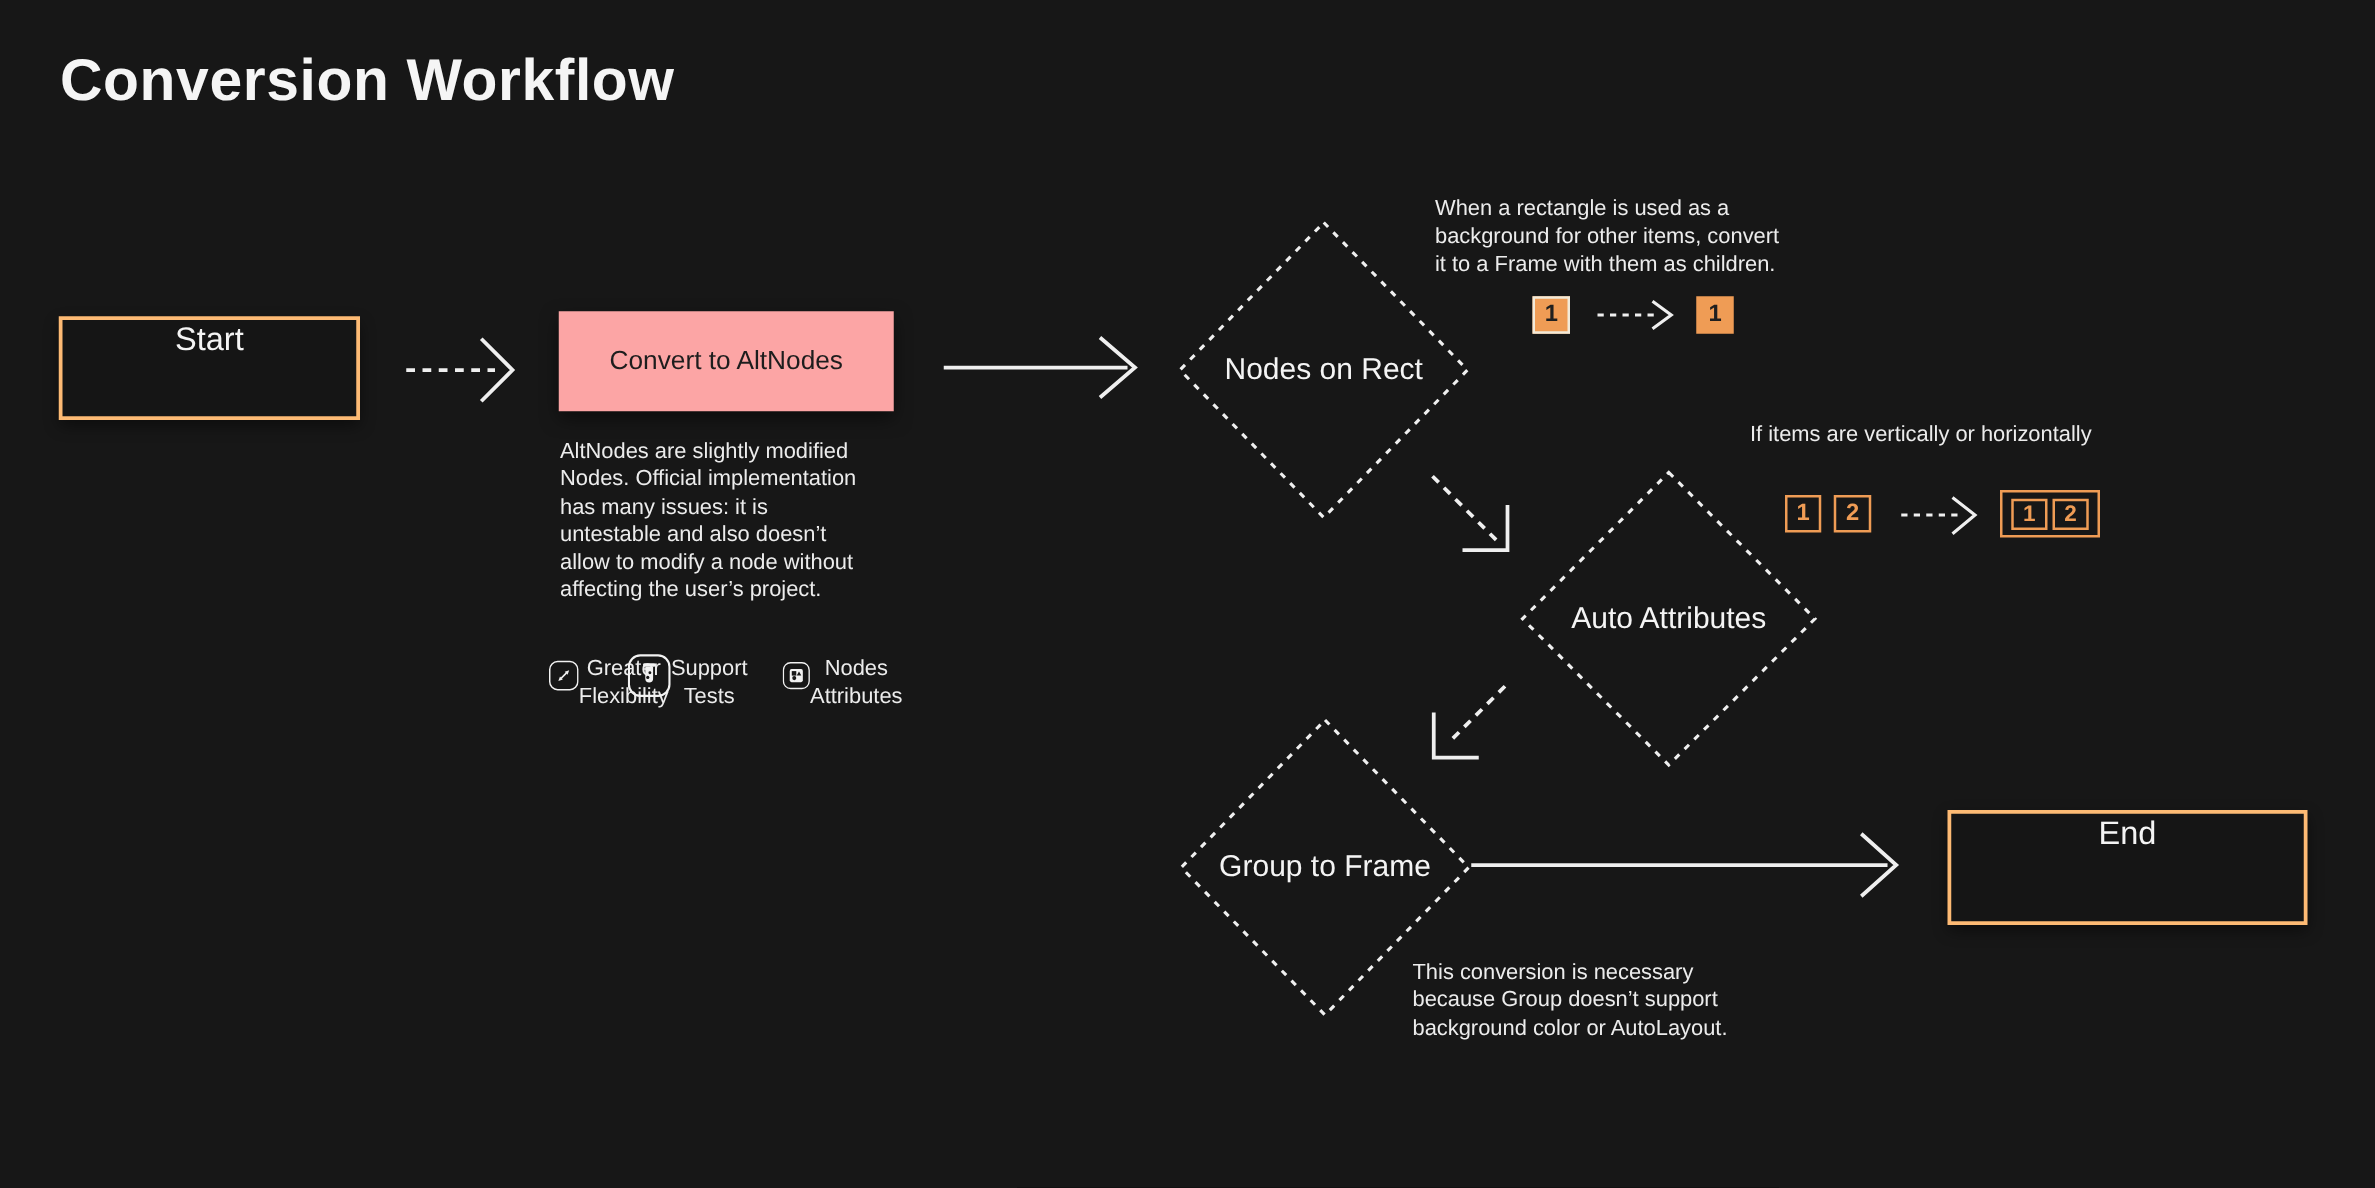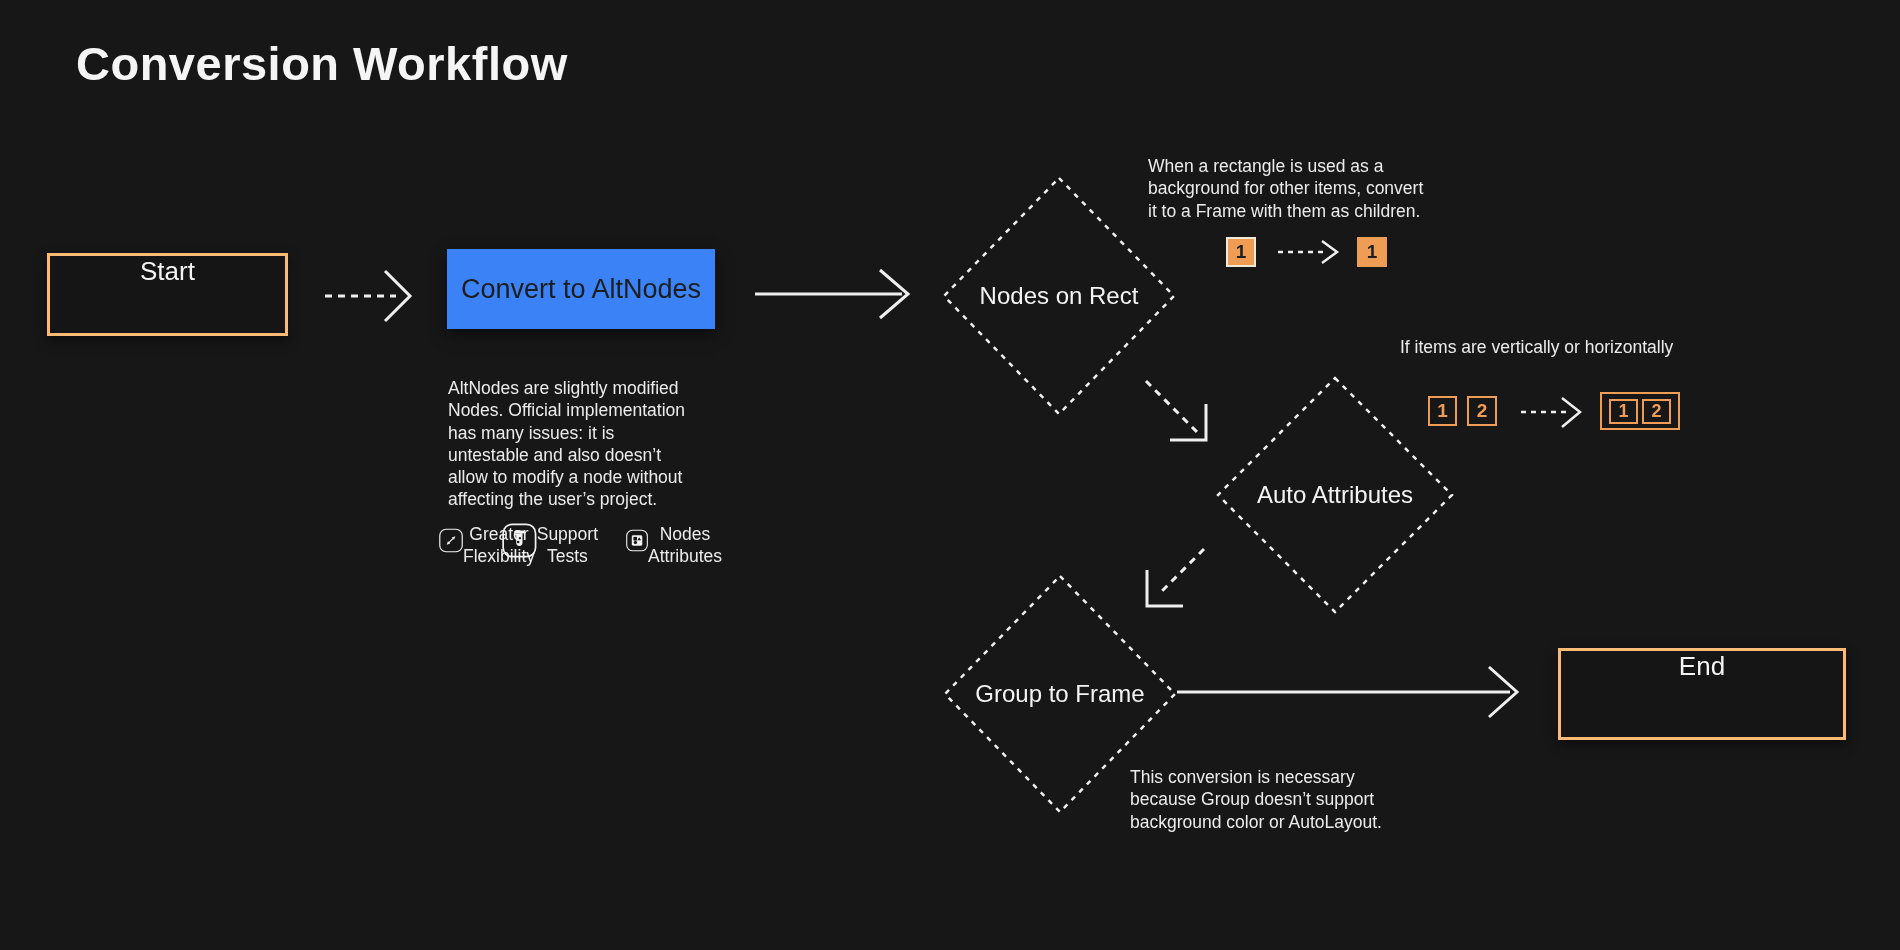--- a/index.html
+++ b/index.html
@@ -5,43 +5,43 @@
   html,body{margin:0;padding:0;background:#0e0e0e;}
   .canvas{
     position:relative;width:1900px;height:950px;overflow:hidden;
     background:#171717;
     font-family:"Liberation Sans", sans-serif;
     color:#f2f2f2;
   }
   .abs{position:absolute;}
   .page-title{
     left:48px;top:36px;
-    font-size:47px;font-weight:700;letter-spacing:.5px;color:#f5f5f5;margin-left:28px;
+    font-size:47px;font-weight:700;letter-spacing:.5px;color:#f5f5f5;
   }
   .flow-overlay{left:0;top:0;width:1900px;height:950px;pointer-events:none;}
   .node-rect{
     box-sizing:border-box;display:flex;justify-content:center;
     border:3px solid #fdba74;font-size:26px;color:#f4f4f4;
     background:rgba(0,0,0,0.08);box-shadow:0 5px 12px rgba(0,0,0,0.45);
   }
   .node-rect.start{left:47px;top:253px;width:241px;height:83px;}
   .node-rect.end{left:1558px;top:648px;width:288px;height:92px;}
   .node-process{
     left:447px;top:249px;width:268px;height:80px;box-sizing:border-box;
     display:flex;align-items:center;justify-content:center;
-    background:#3b82f6;color:#1d1d1d;font-size:27px;
+    background:#fca5a5;color:#1d1d1d;font-size:21px;
     box-shadow:0 6px 14px rgba(0,0,0,0.5);
   }
   .diamond-label{
     width:240px;height:30px;display:flex;align-items:center;justify-content:center;
     font-size:24px;color:#f4f4f4;white-space:nowrap;
   }
   .note{font-size:17.5px;line-height:22.3px;color:#ececec;}
   .note span{display:block;}
-  .body-note{left:448px;top:349px;width:300px;margin-top:28px;}
+  .body-note{left:448px;top:349px;width:300px;}
   .rect-note{left:1148px;top:155px;width:340px;}
   .auto-note{left:1400px;top:336px;width:360px;}
   .group-note{left:1130px;top:766px;width:330px;}
   .chip{
     box-sizing:border-box;display:flex;align-items:center;justify-content:center;
     font-size:19px;font-weight:600;
   }
   .chip.filled{background:#ef9c55;color:#1f1f1f;}
   .chip.filled.framed{border:2px solid #f2ead9;}
   .chip.outlined{border:2px solid #ef9c55;color:#ef9c55;background:transparent;}

